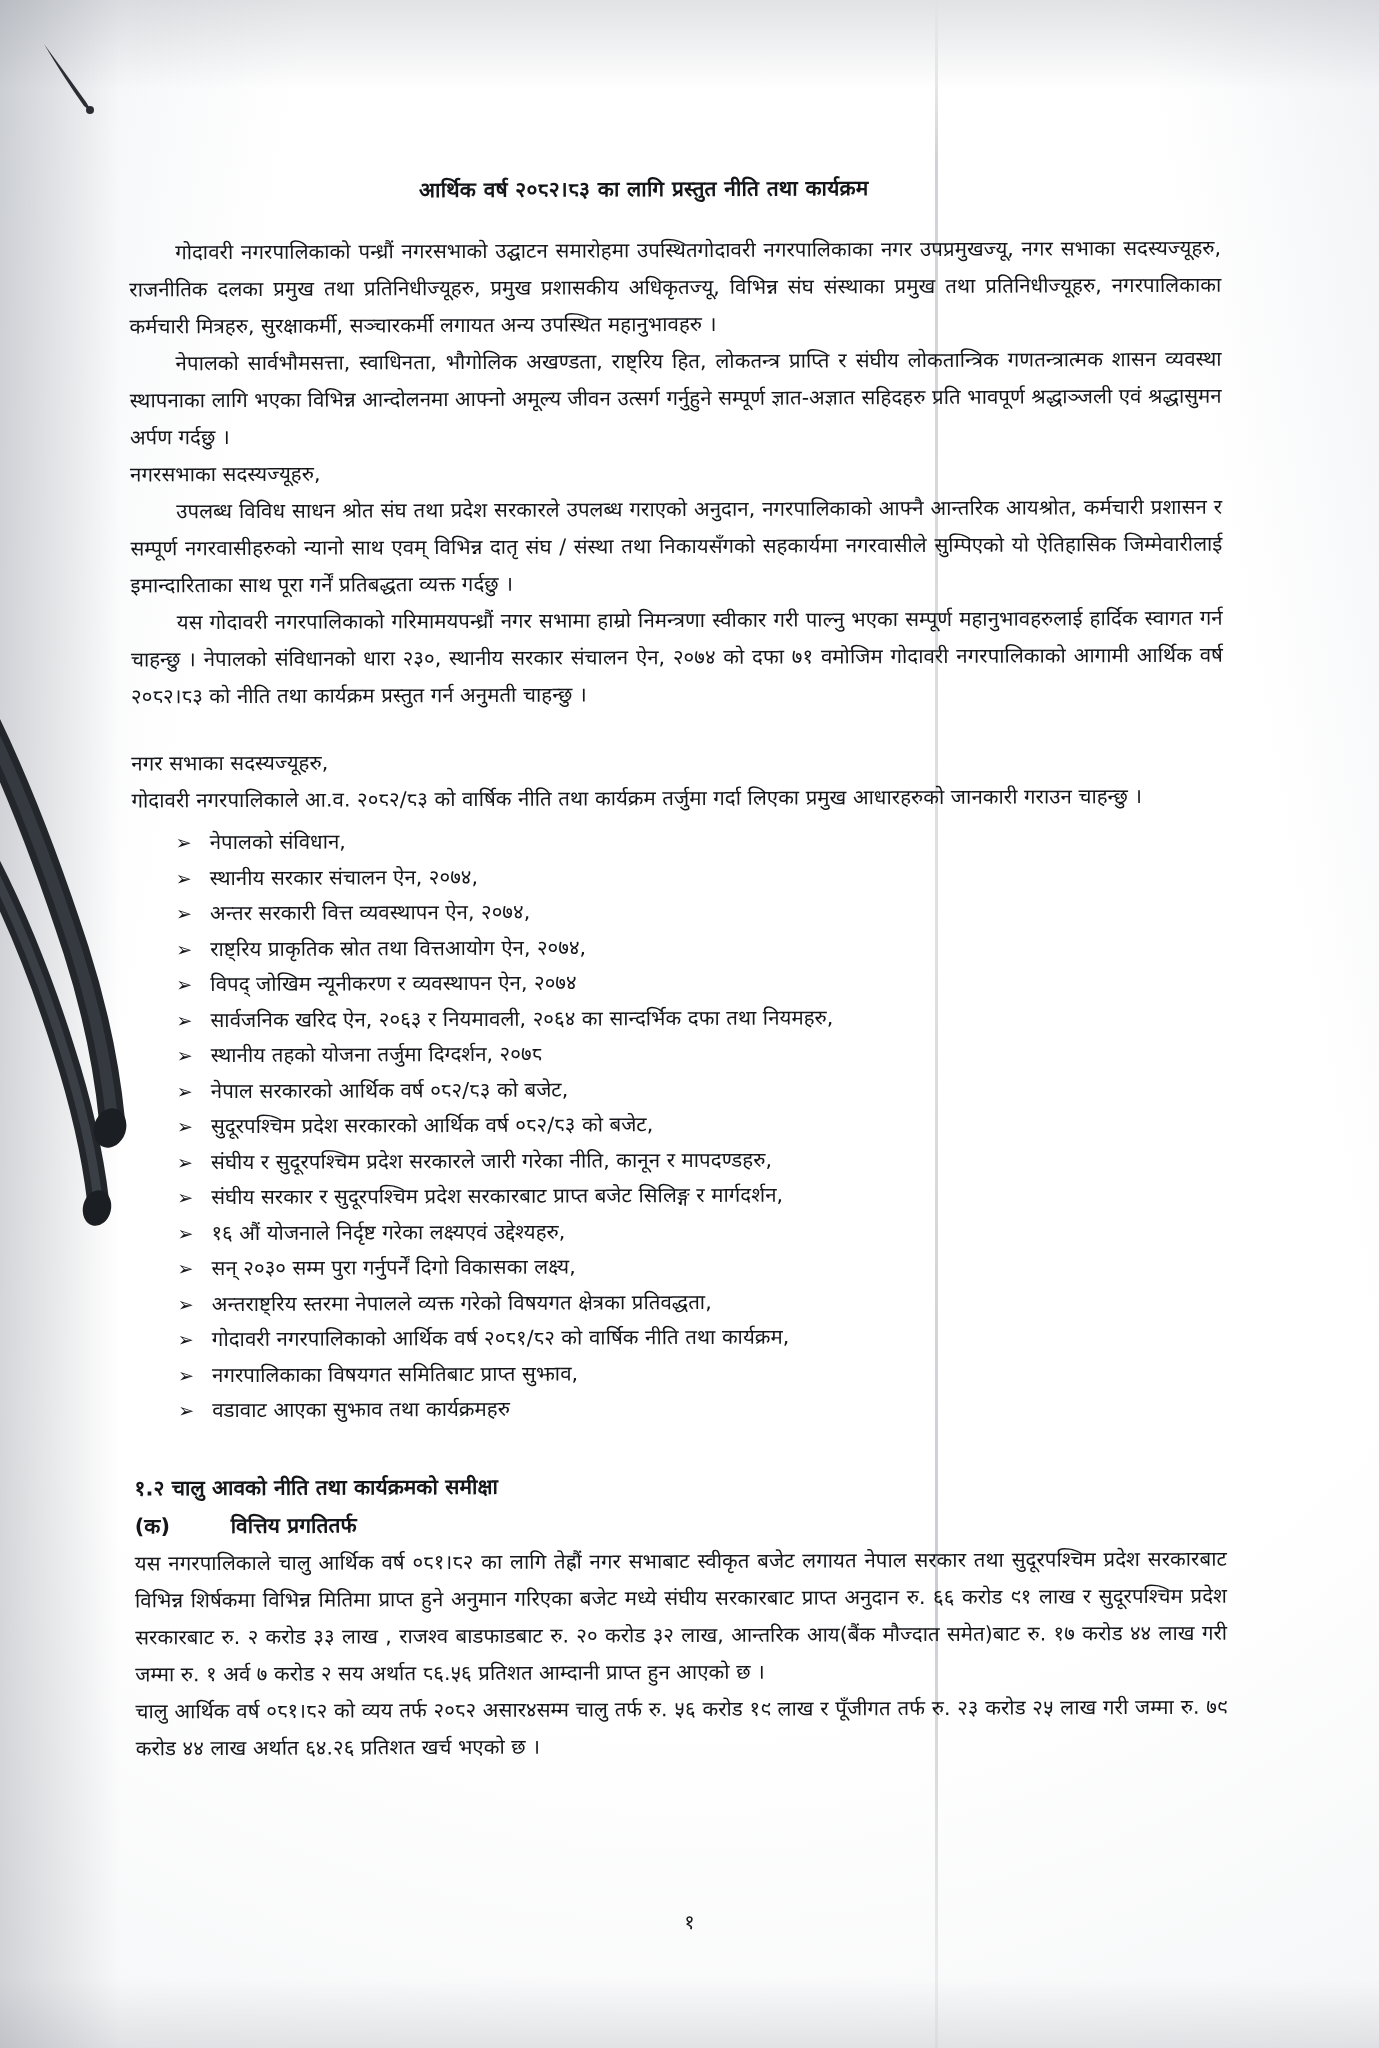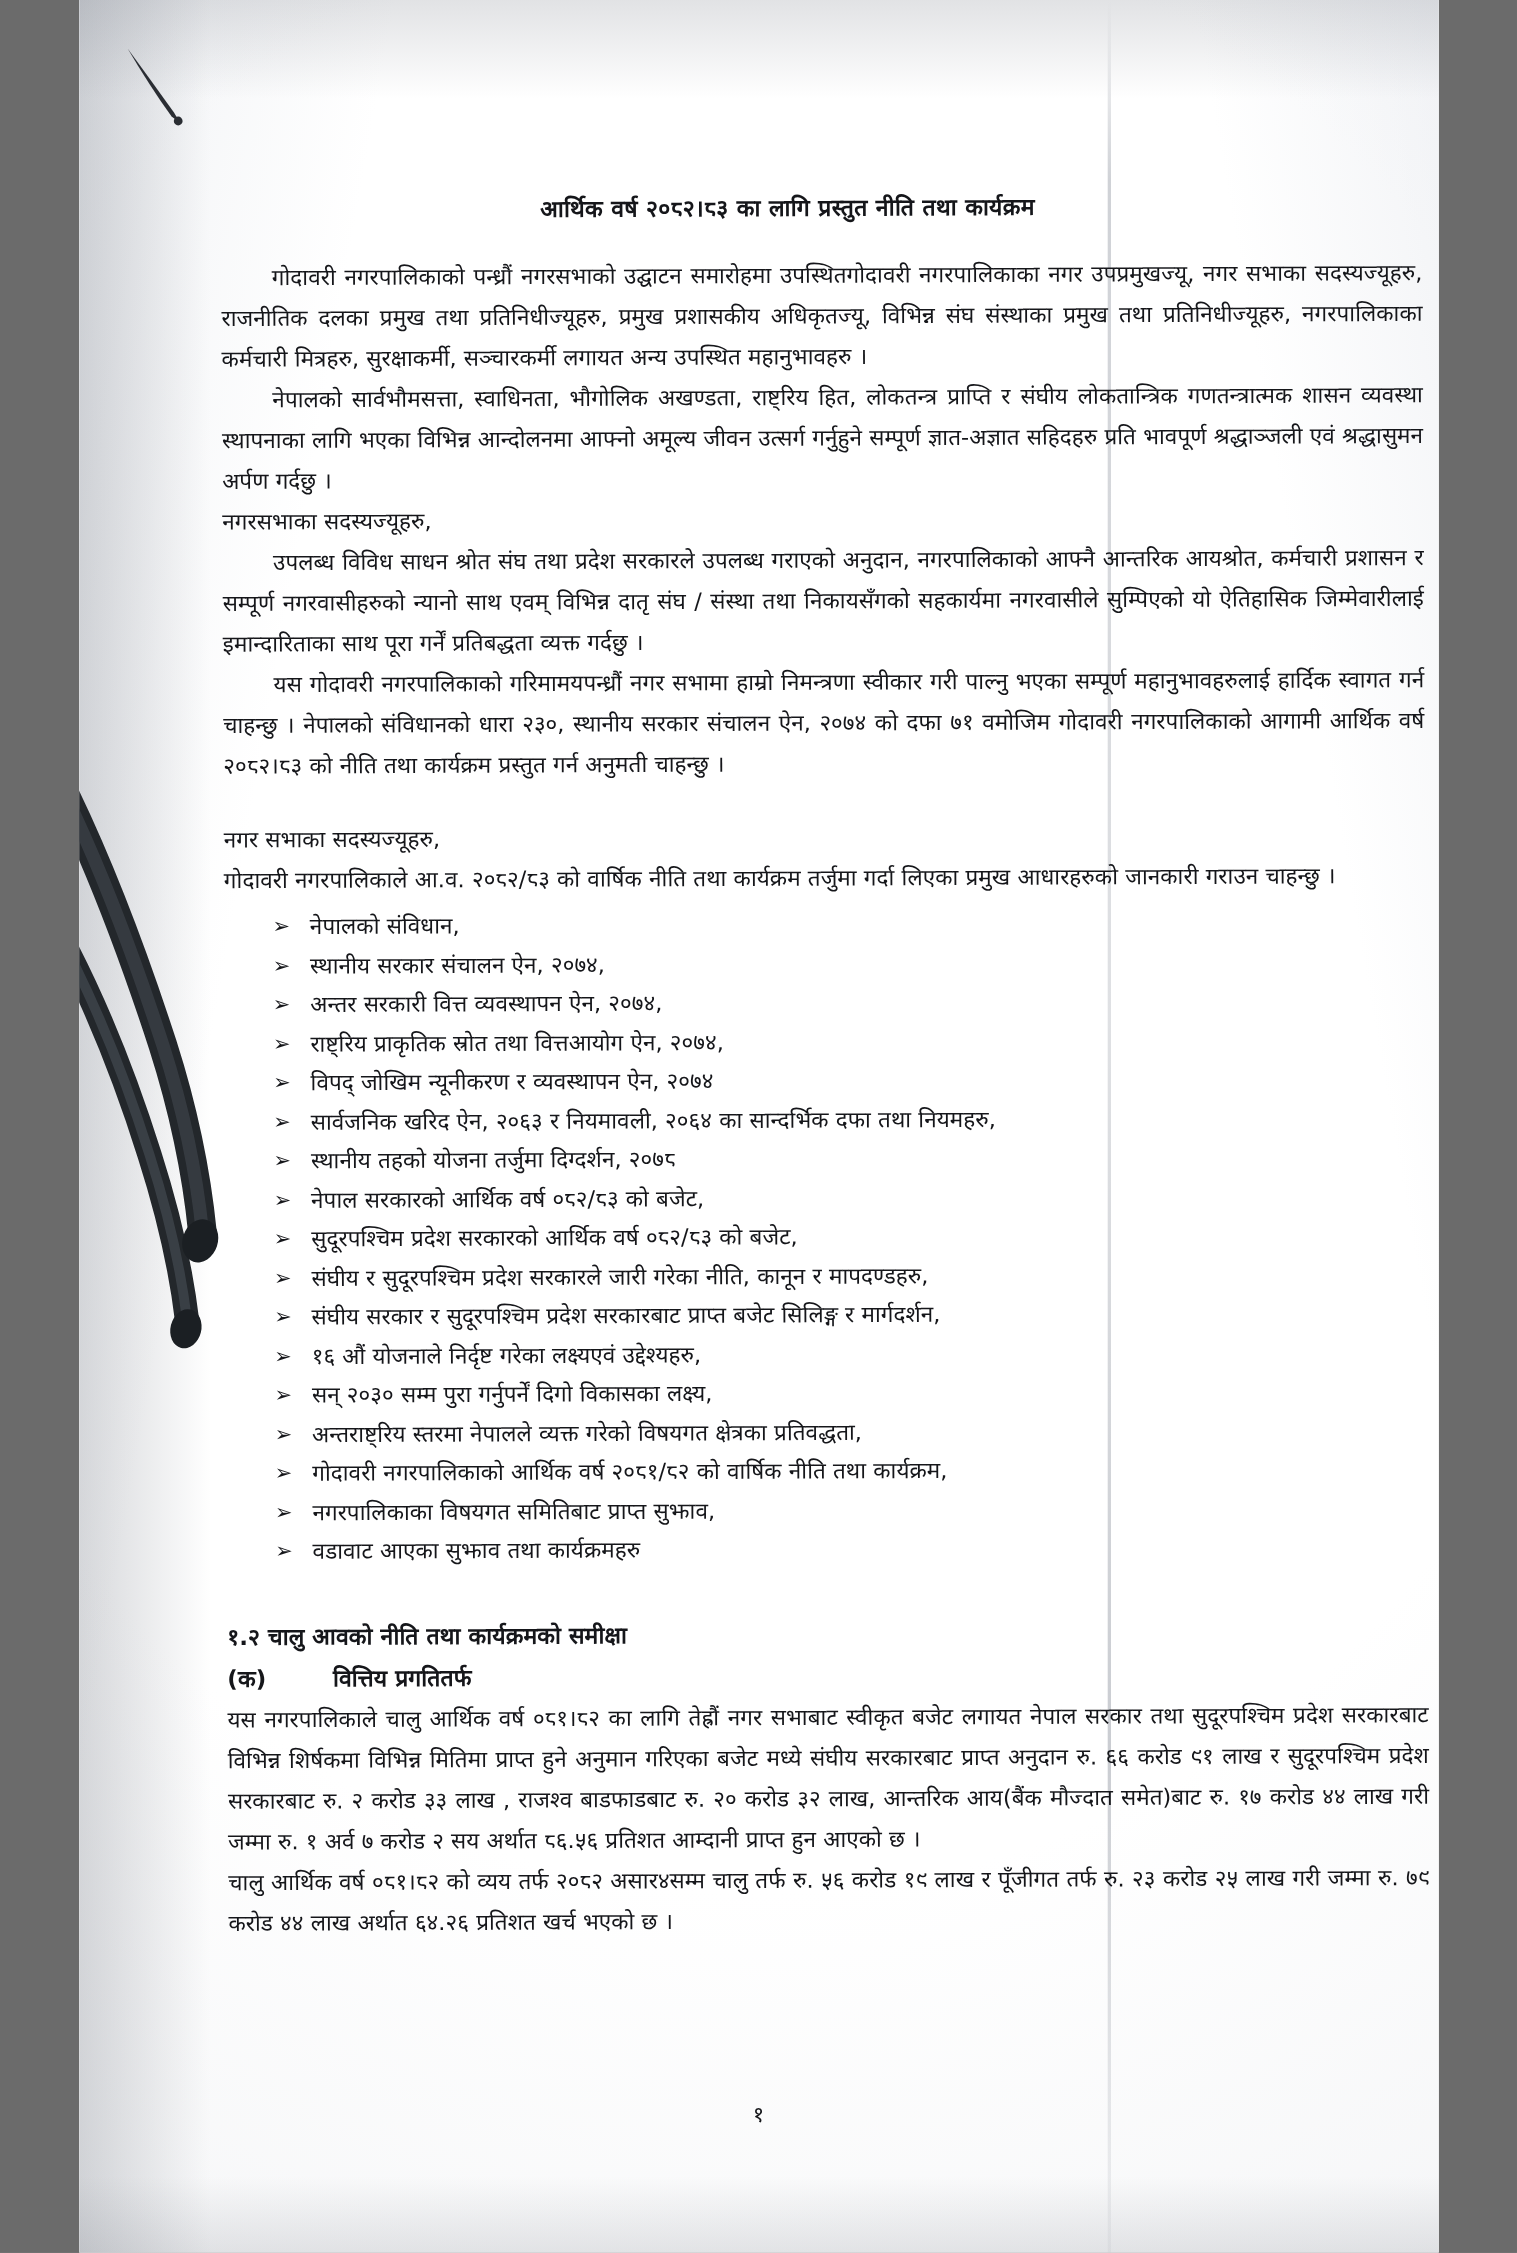--- a/index.html
+++ b/index.html
@@ -3,21 +3,21 @@
 <meta charset="utf-8">
 <title>Godavari Municipality Policy Document Scan</title>
 <style>
   html, body {
     margin: 0;
     padding: 0;
     background: #6b6b6b;
   }
   .page {
     position: relative;
-    width: 1236px;
+    width: 1379px;
     height: 2048px;
     margin: 0 auto;
     background: #ffffff;
     overflow: hidden;
     font-family: "DejaVu Sans", "Liberation Sans", sans-serif;
     color: #15161a;
   }
   
   .paper-tint {
     position: absolute;

